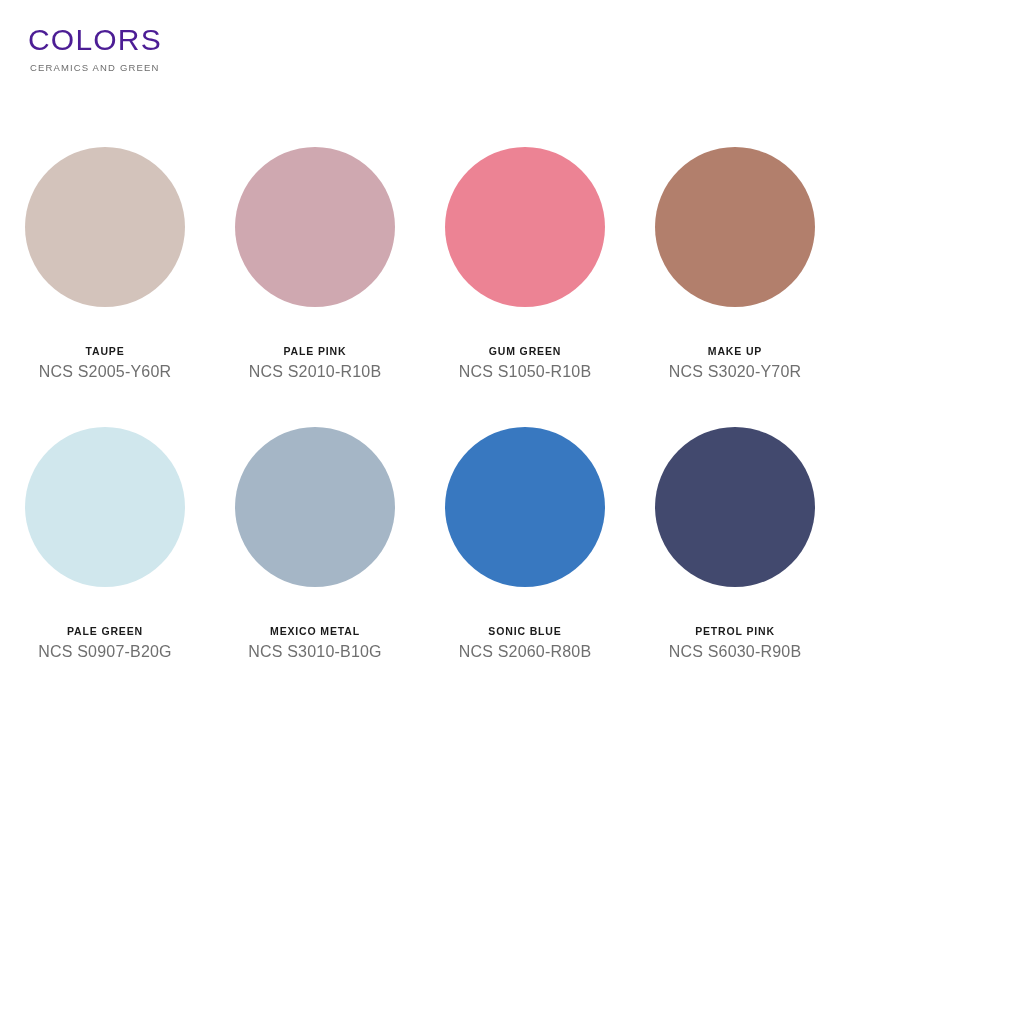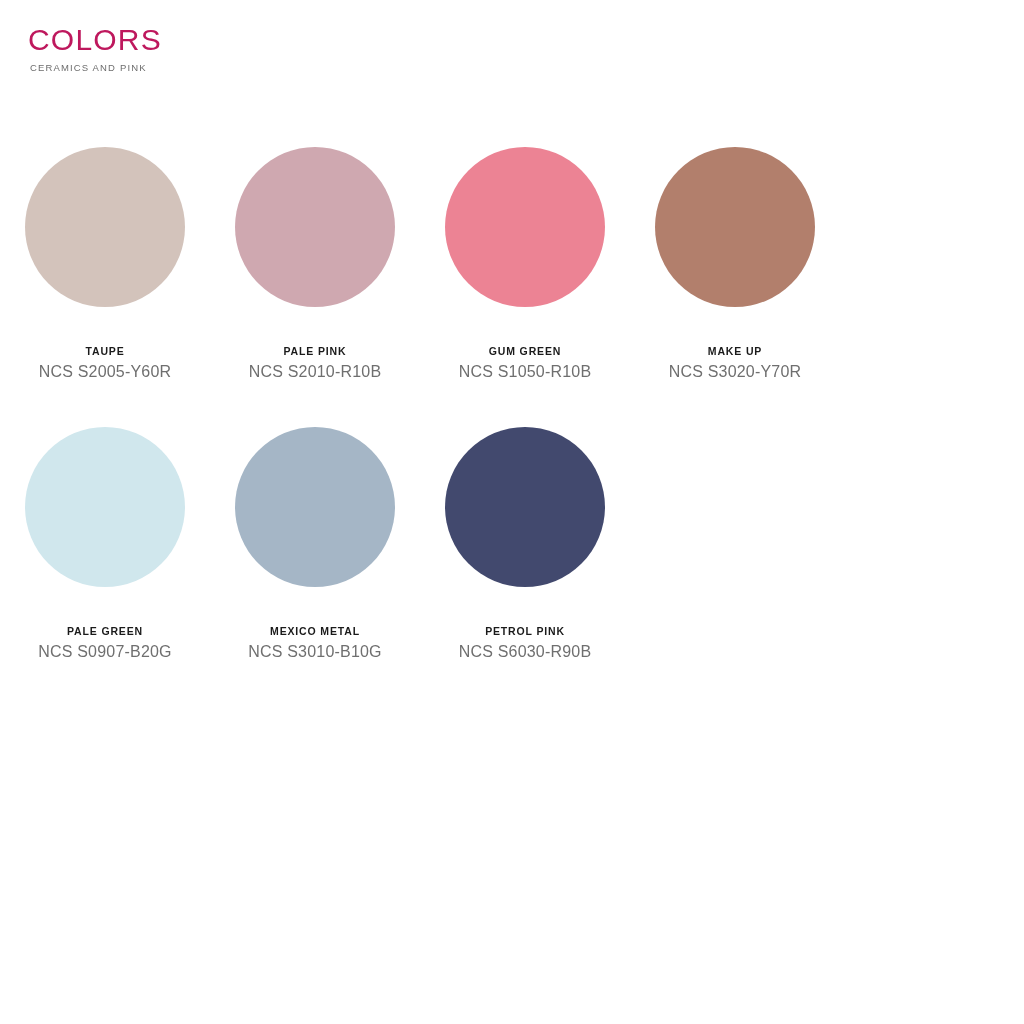--- a/index.html
+++ b/index.html
@@ -25,21 +25,21 @@
   
   .header {
     position: absolute;
     left: 28px;
     top: 24px;
   }
   .header-title {
     font-size: 30px;
     font-weight: 400;
     letter-spacing: 1.2px;
-    color: #be185d;
+    color: #4c1d95;
     line-height: 1.08;
     margin: 0;
   }
   .header-subtitle {
     font-size: 9.5px;
     font-weight: 400;
     letter-spacing: 1.15px;
     color: #6d6d6d;
     margin: 6px 0 0 2px;
   }
@@ -100,21 +100,21 @@
     display: none;
   }
 </style>
 </head>
 <body>
 
 <div class="page">
 
   <div class="header">
     <h1 class="header-title">COLORS</h1>
-    <div class="header-subtitle">CERAMICS AND PINK</div>
+    <div class="header-subtitle">CERAMICS AND GREEN</div>
   </div>
 
   <div class="grid">
       <div class="grid-row">
         <div class="swatch-cell">
           <div class="swatch-disc" style="background: rgb(211, 195, 187);"></div>
           <div class="swatch-name">TAUPE</div>
           <div class="swatch-code">NCS S2005-Y60R</div>
         </div>
         <div class="swatch-cell">
@@ -138,20 +138,25 @@
           <div class="swatch-disc" style="background: rgb(208, 231, 237);"></div>
           <div class="swatch-name">PALE GREEN</div>
           <div class="swatch-code">NCS S0907-B20G</div>
         </div>
         <div class="swatch-cell">
           <div class="swatch-disc" style="background: rgb(165, 182, 198);"></div>
           <div class="swatch-name">MEXICO METAL</div>
           <div class="swatch-code">NCS S3010-B10G</div>
         </div>
         <div class="swatch-cell">
+          <div class="swatch-disc" style="background: rgb(56, 120, 192);"></div>
+          <div class="swatch-name">SONIC BLUE</div>
+          <div class="swatch-code">NCS S2060-R80B</div>
+        </div>
+        <div class="swatch-cell">
           <div class="swatch-disc" style="background: rgb(66, 73, 110);"></div>
           <div class="swatch-name">PETROL PINK</div>
           <div class="swatch-code">NCS S6030-R90B</div>
         </div>
       </div>
     </div>
 
 </div>
 
 </body></html>

